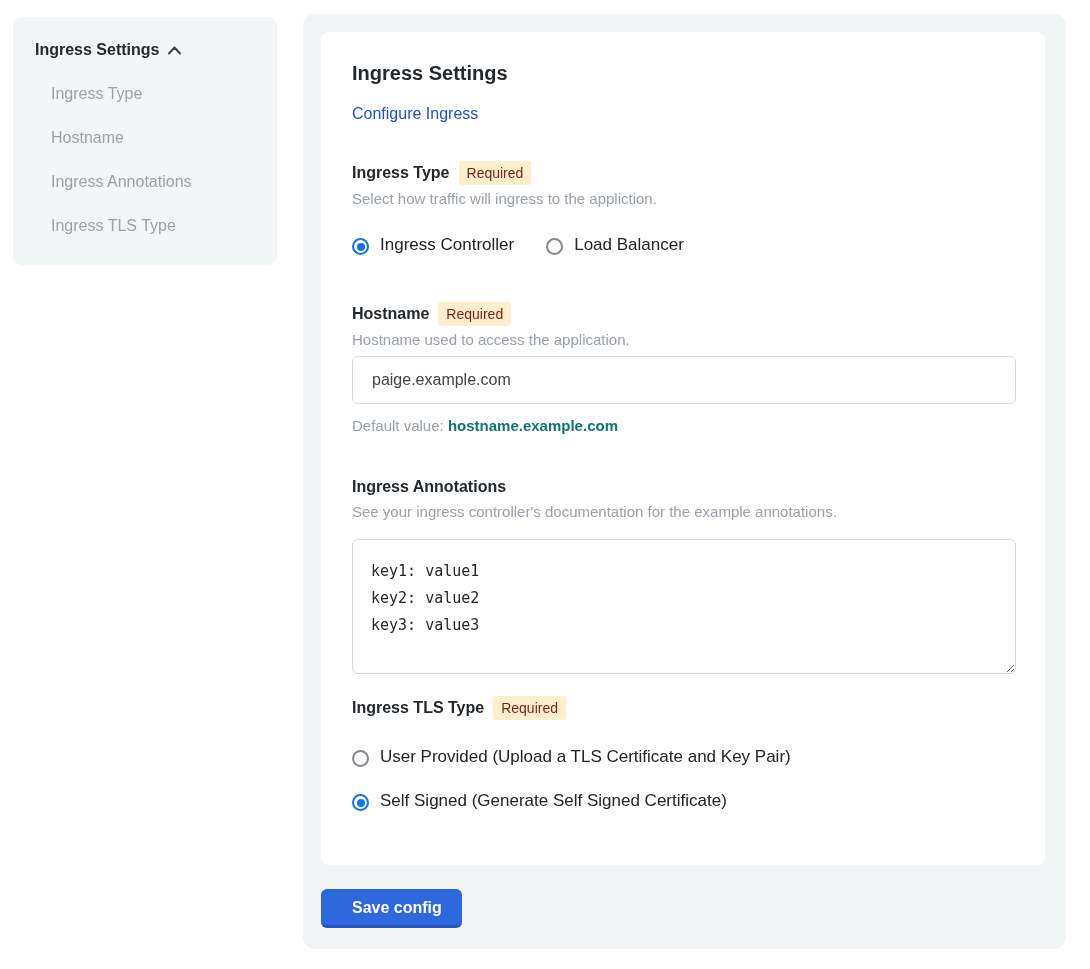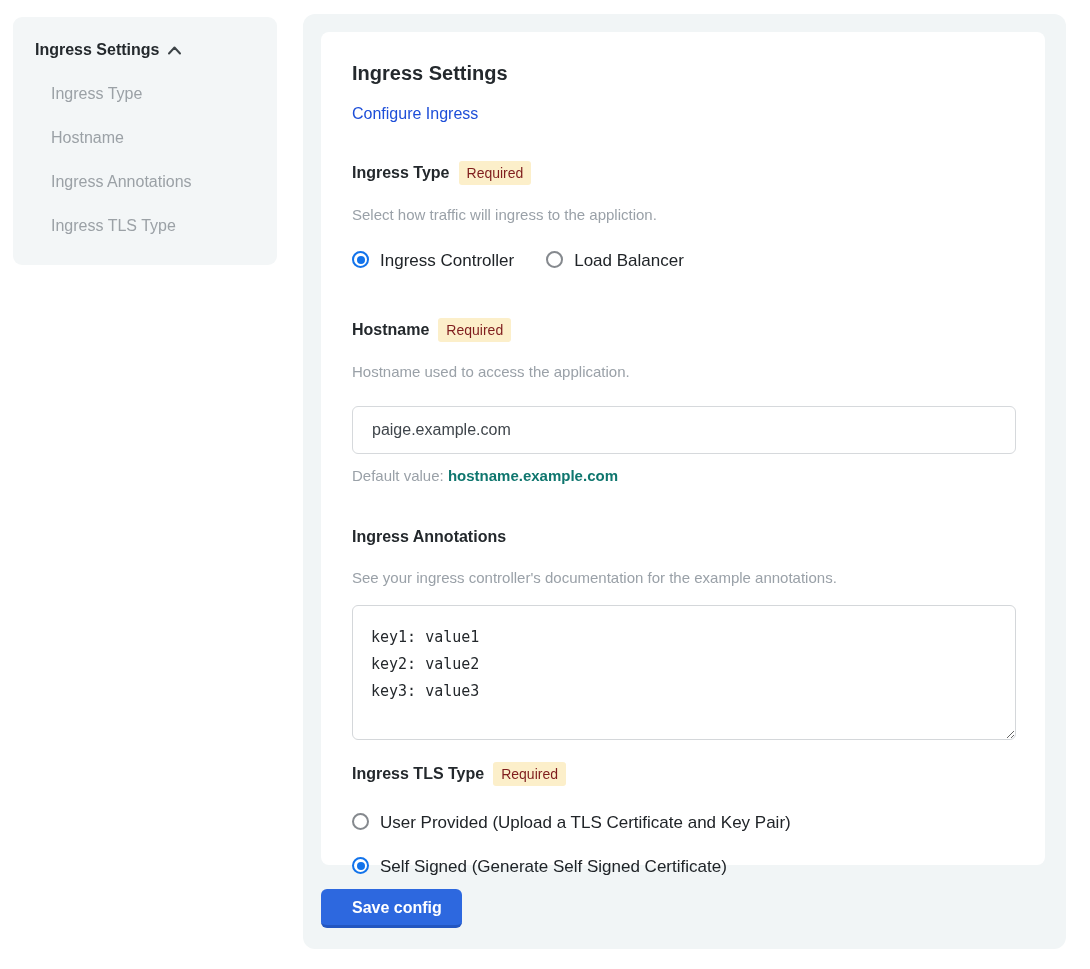--- a/index.html
+++ b/index.html
@@ -70,26 +70,26 @@
     display: inline-block;
     background: #fcefca; color: #7f1d1d;
     font-size: 14px; font-weight: 400;
     line-height: 18px;
     padding: 3px 8px;
     border-radius: 3px;
   }
   .field-desc {
     font-size: 15px; line-height: 20px;
     color: #9aa1a8;
-    margin-top: 20px;
+    margin-top: 4px;
   }
 
   
   .radio-row { display: flex; align-items: center; gap: 32px; margin-top: 26px; }
-  .radio-option { display: flex; align-items: flex-start; gap: 11px; cursor: pointer; }
+  .radio-option { display: flex; align-items: flex-end; gap: 11px; cursor: pointer; }
   .radio-option .label { font-size: 17px; color: #202428; }
   .radio-circle {
     width: 17px; height: 17px; border-radius: 50%;
     border: 2px solid #85898e;
     background: #ffffff;
     flex: 0 0 auto;
     position: relative;
   }
   .radio-circle.checked { border-color: #1273eb; }
   .radio-circle.checked::after {
@@ -98,21 +98,21 @@
     left: 2.5px; top: 2.5px;
     width: 8px; height: 8px;
     border-radius: 50%;
     background: #1273eb;
   }
 
   .group-hostname { margin-top: 47px; }
   .text-input {
     display: block;
     width: 664px; height: 48px;
-    margin-top: 24px;
+    margin-top: 6px;
     border: 1px solid #d6d9dc;
     border-radius: 6px;
     padding: 0 19px;
     font-size: 16px; color: #3f454b;
     font-family: "Liberation Sans", sans-serif;
     background: #ffffff;
     outline: none;
   }
   .default-line {
     margin-top: 13px;

